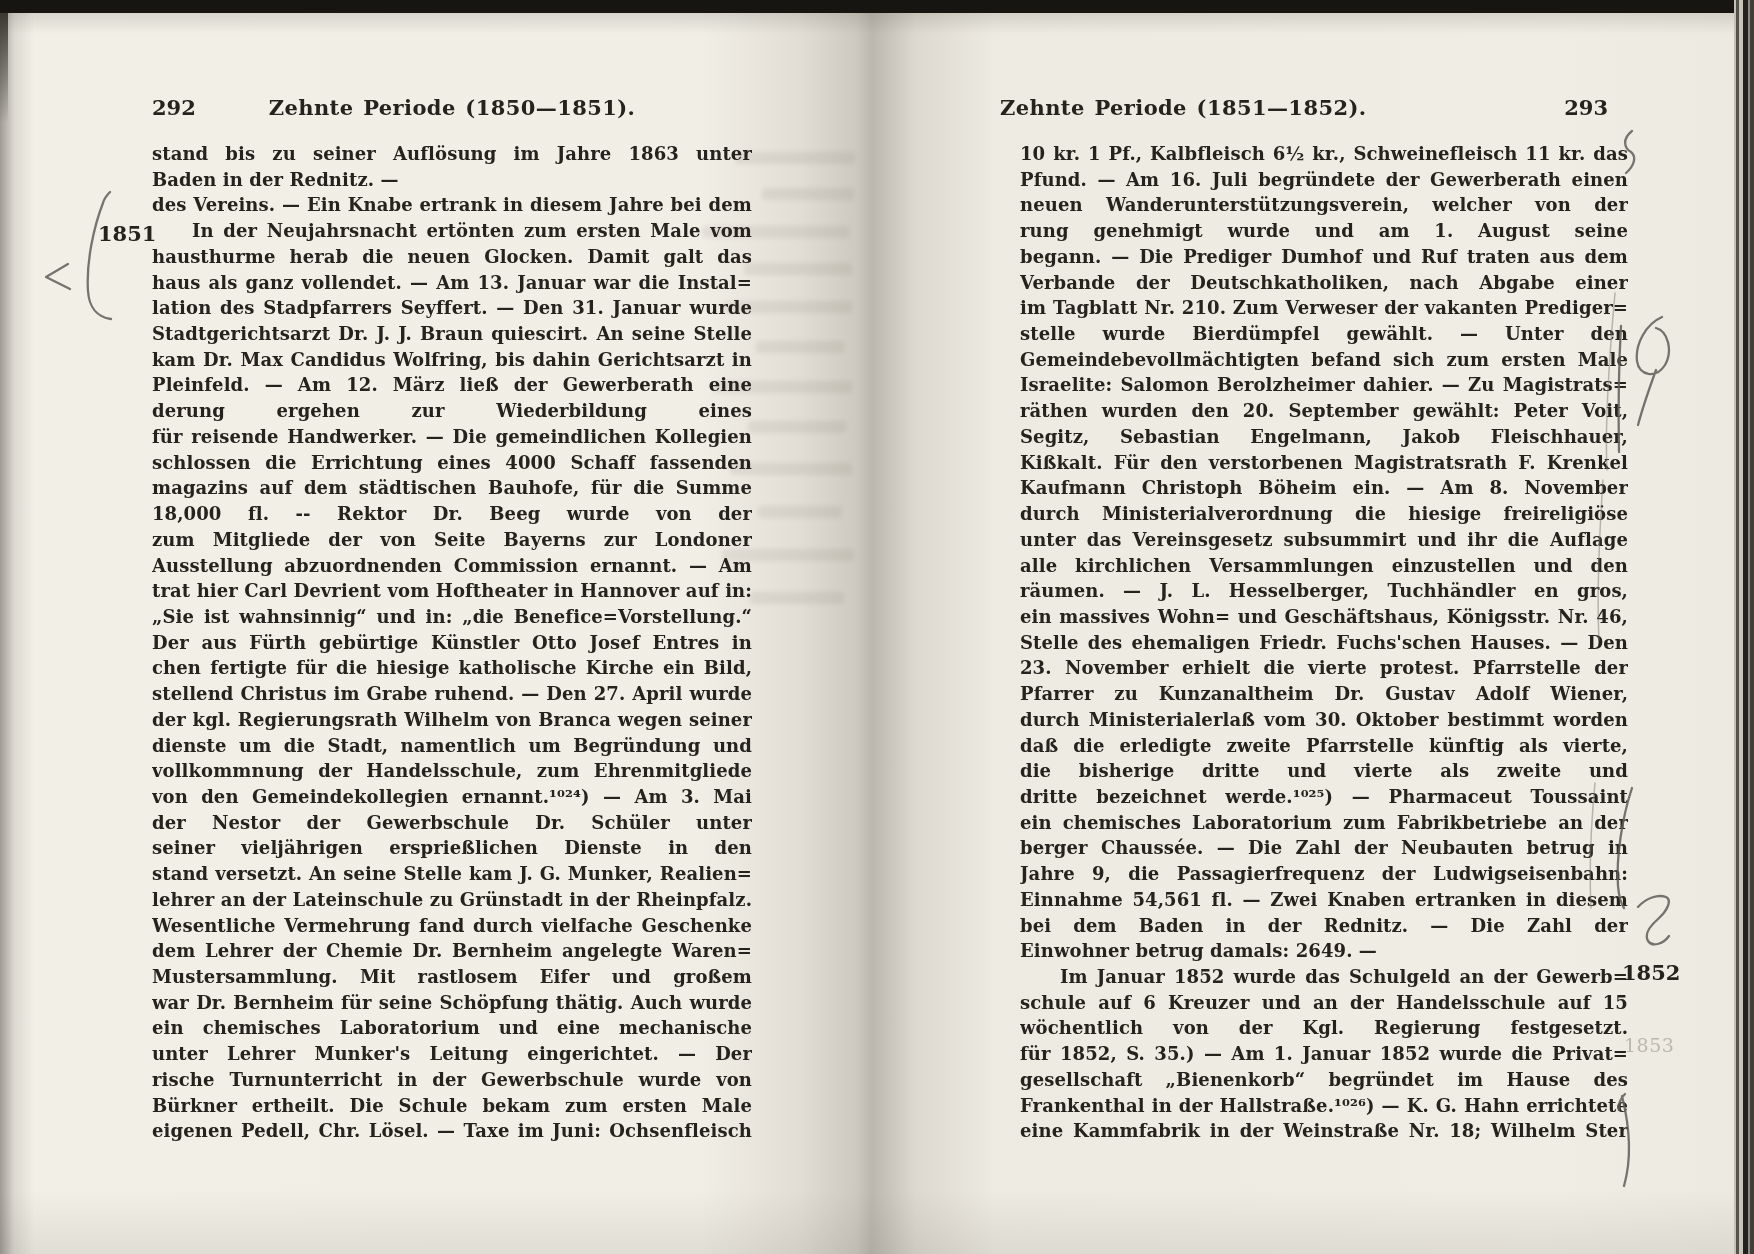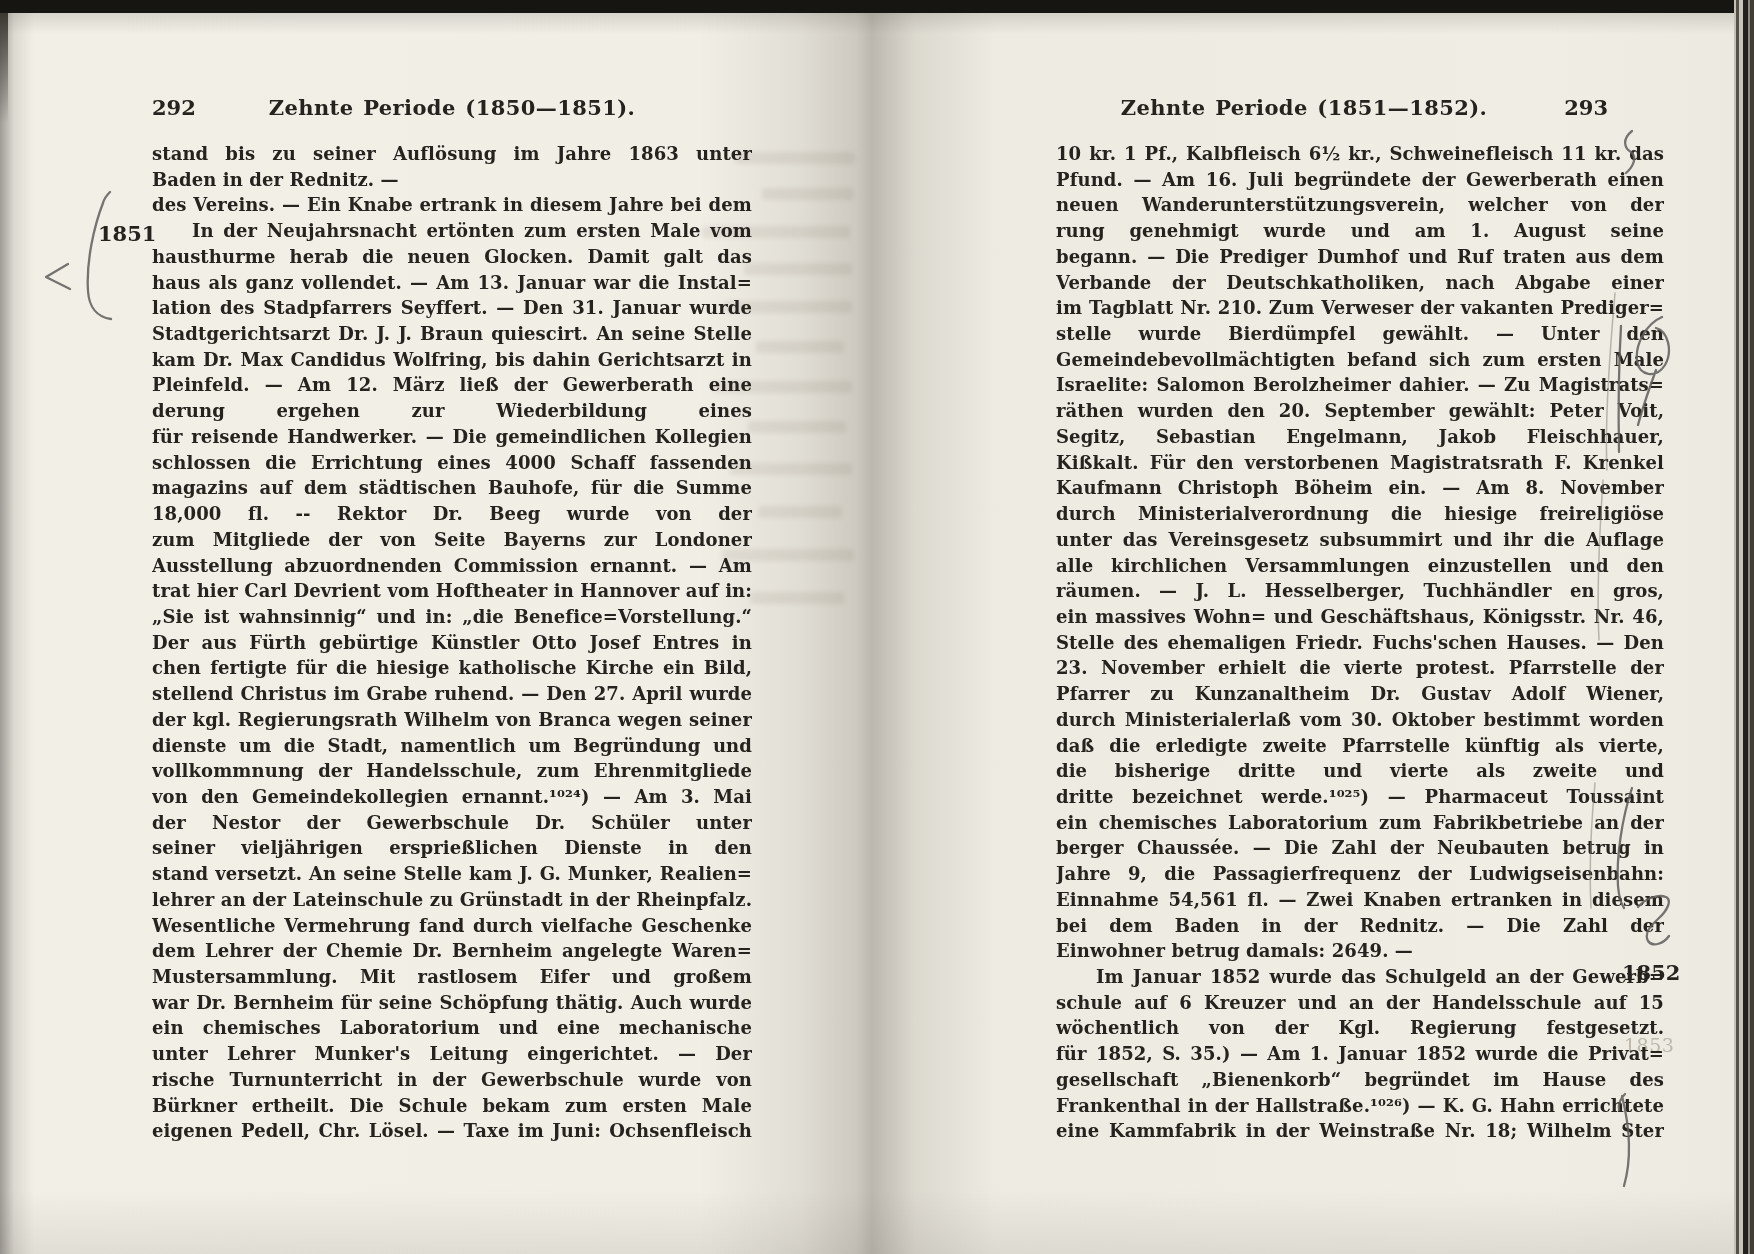--- a/index.html
+++ b/index.html
@@ -106,25 +106,25 @@
       <div class="bline">war Dr. Bernheim für seine Schöpfung thätig. Auch wurde</div>
       <div class="bline">ein chemisches Laboratorium und eine mechanische Werkstätte</div>
       <div class="bline">unter Lehrer Munker's Leitung eingerichtet. — Der obligato=</div>
       <div class="bline">rische Turnunterricht in der Gewerbschule wurde von Lehrer</div>
       <div class="bline">Bürkner ertheilt. Die Schule bekam zum ersten Male einen</div>
       <div class="bline">eigenen Pedell, Chr. Lösel. — Taxe im Juni: Ochsenfleisch</div>
     </div>
 </div>
 
 <div>
-  <div class="running-head" style="position:absolute;left:1000px;top:96px;width:608px;text-align:center">Zehnte Periode (1851—1852).</div>
+  <div class="running-head" style="position:absolute;left:1000px;top:96px;width:608px;">Zehnte Periode (1851—1852).</div>
   <div class="pageno" style="position:absolute;left:1556px;top:96px;width:52px;text-align:right">293</div>
   <div class="margin-year" style="position:absolute;left:1622px;top:961px">1852</div>
   <div class="bleed-year" style="left:1624px;top:1034px">1853</div>
-  <div class="body-block" style="left:1056px;top:141px;width:608px">
+  <div class="body-block" style="left:1020px;top:141px;width:608px">
       <div class="bline">10 kr. 1 Pf., Kalbfleisch 6½ kr., Schweinefleisch 11 kr. das</div>
       <div class="bline">Pfund. — Am 16. Juli begründete der Gewerberath einen</div>
       <div class="bline">neuen Wanderunterstützungsverein, welcher von der Regie=</div>
       <div class="bline">rung genehmigt wurde und am 1. August seine Wirksamkeit</div>
       <div class="bline">begann. — Die Prediger Dumhof und Ruf traten aus dem</div>
       <div class="bline">Verbande der Deutschkatholiken, nach Abgabe einer Erklärung</div>
       <div class="bline">im Tagblatt Nr. 210. Zum Verweser der vakanten Prediger=</div>
       <div class="bline">stelle wurde Bierdümpfel gewählt. — Unter den neugewählten</div>
       <div class="bline">Gemeindebevollmächtigten befand sich zum ersten Male ein</div>
       <div class="bline">Israelite: Salomon Berolzheimer dahier. — Zu Magistrats=</div>

